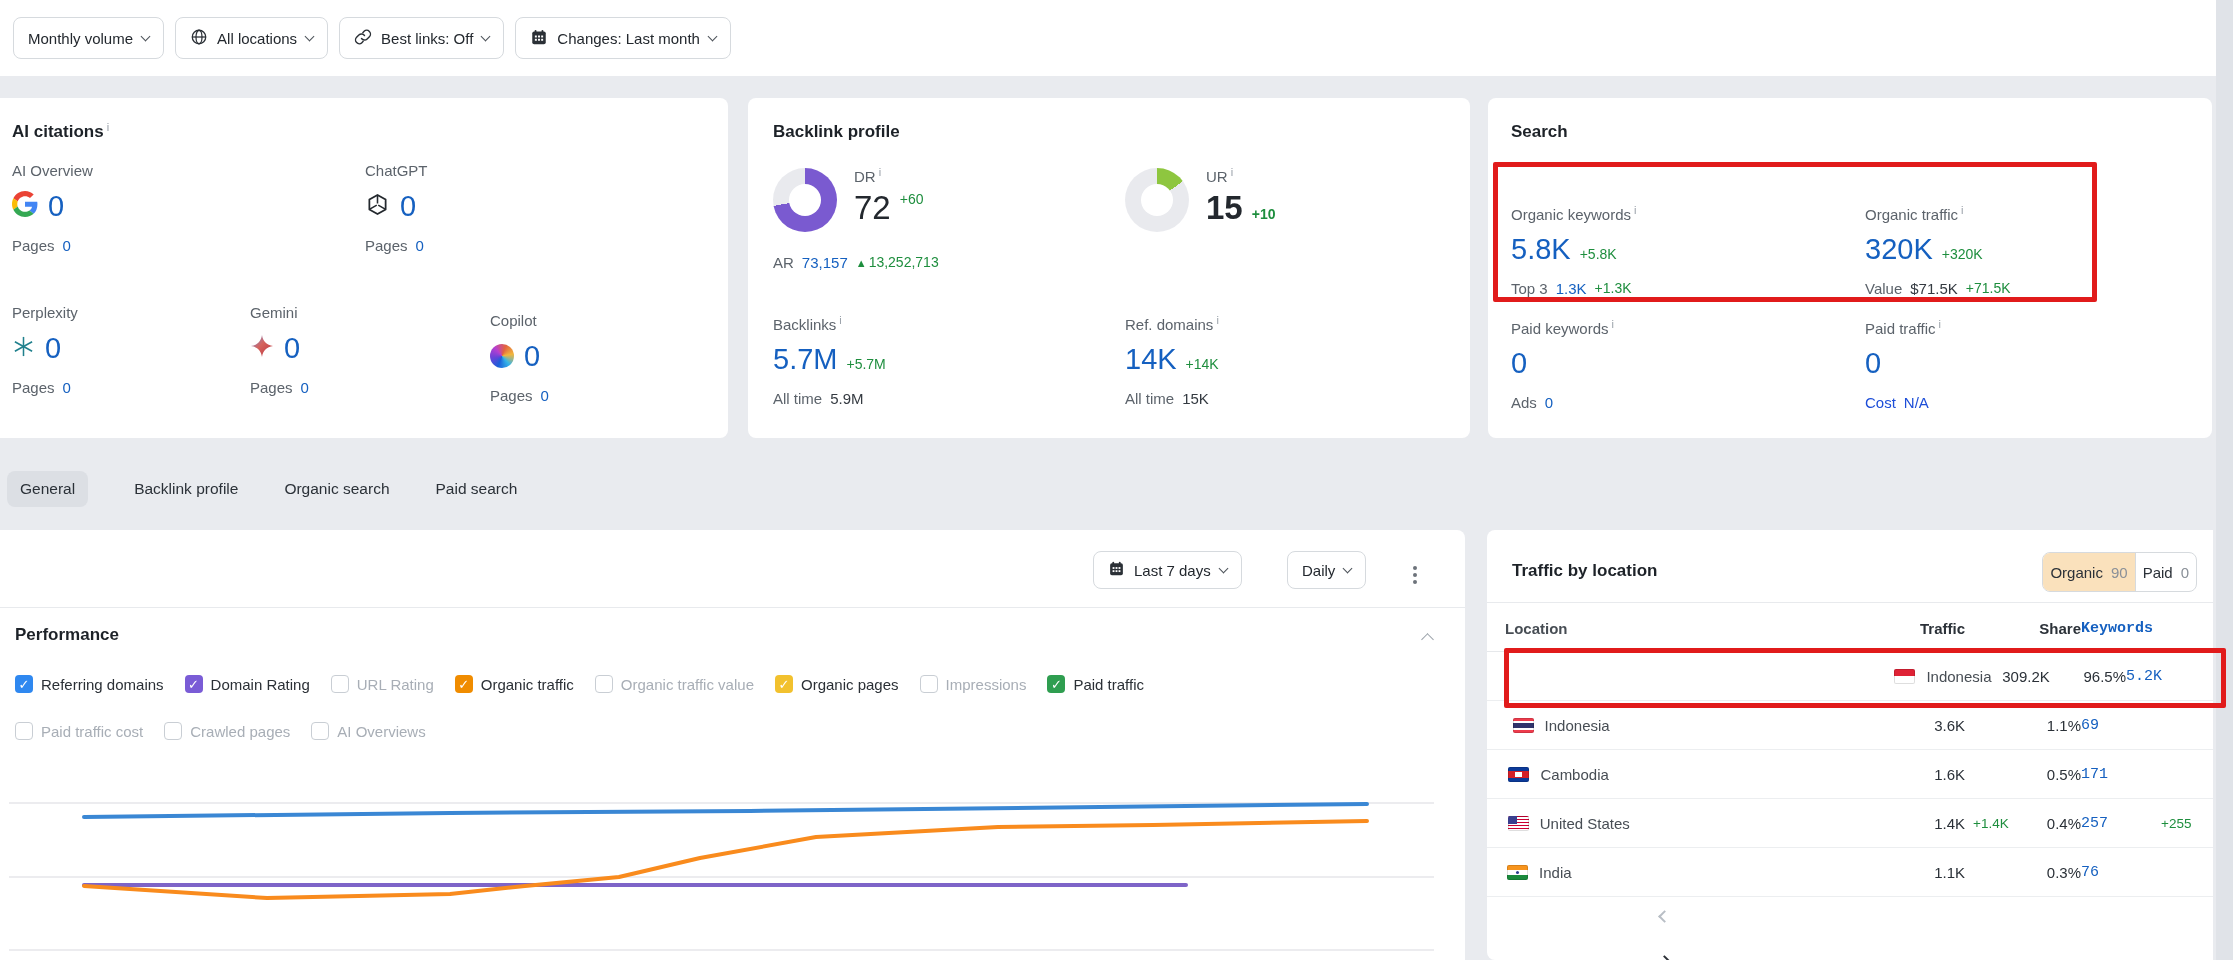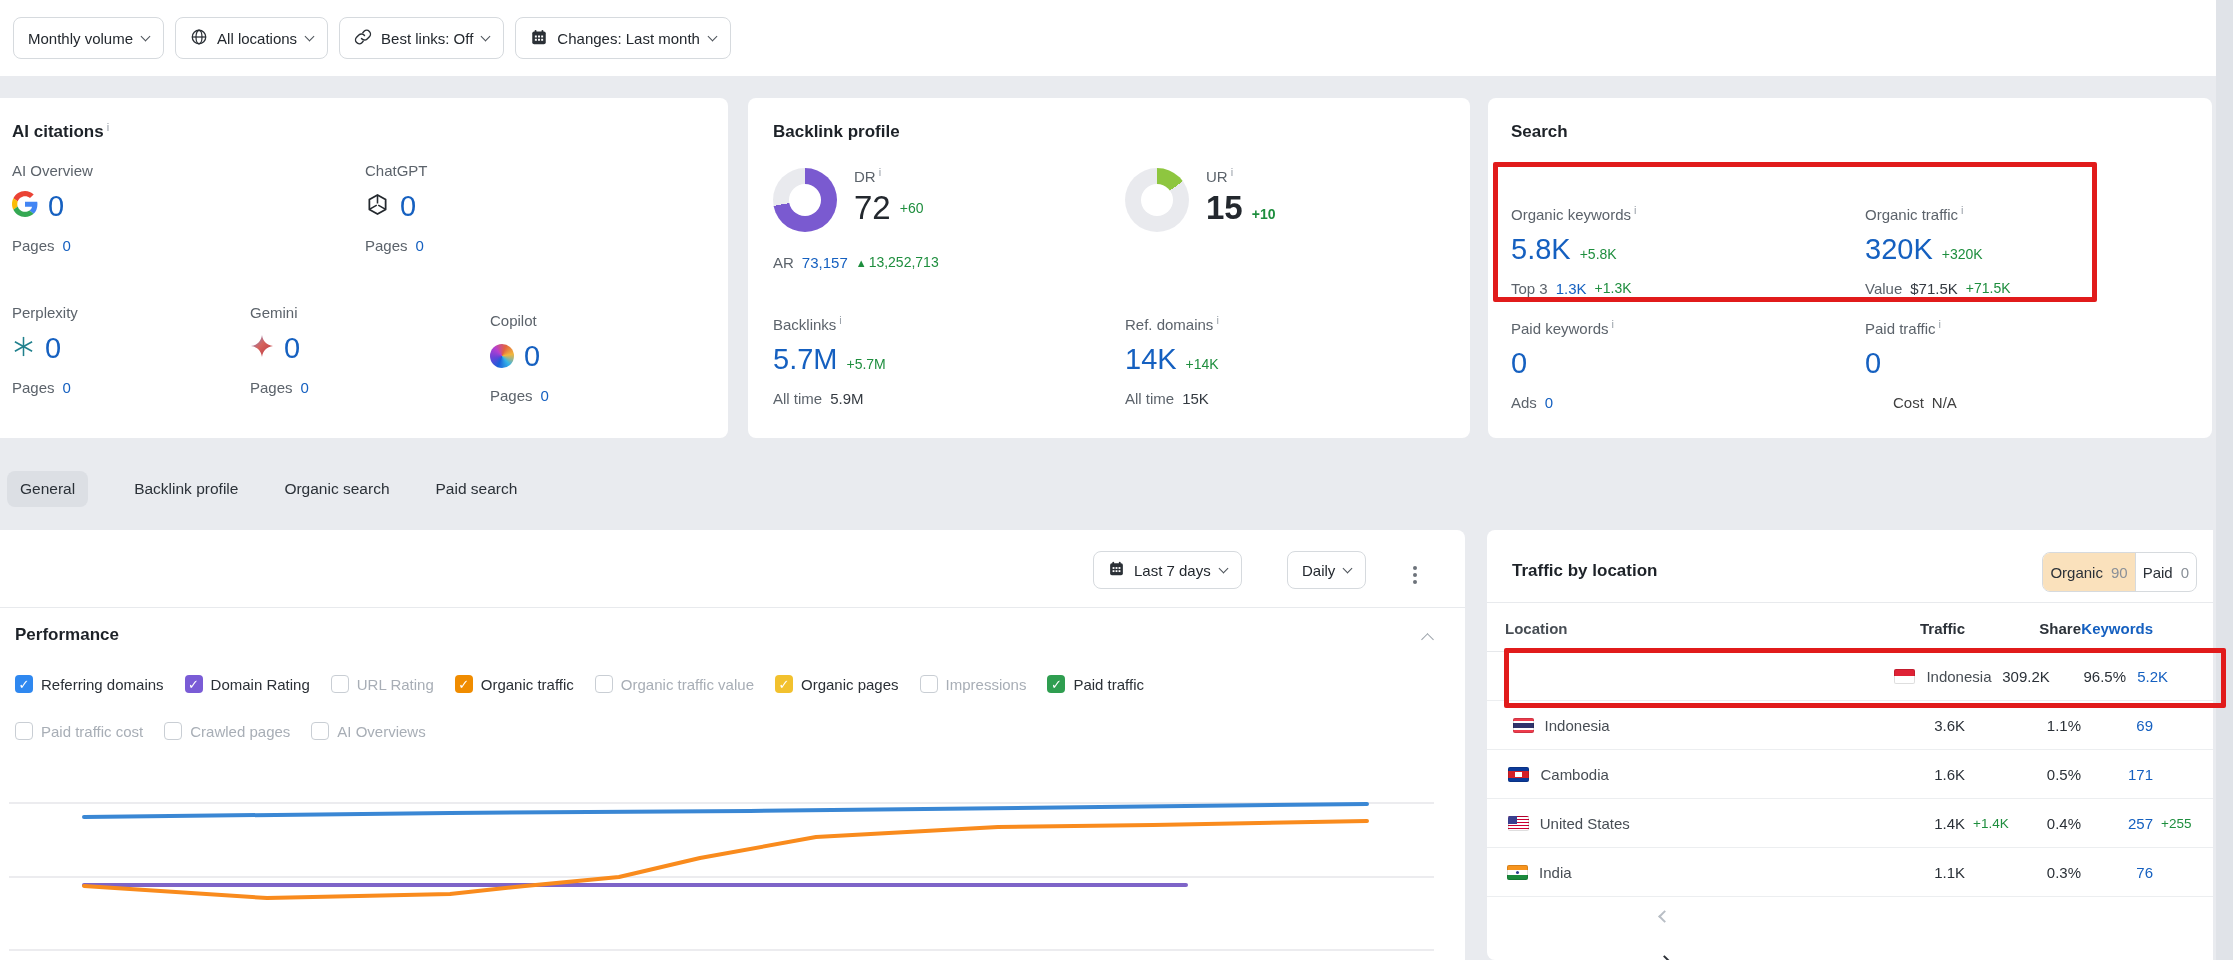--- a/index.html
+++ b/index.html
@@ -23,21 +23,21 @@
 
   
   .hdr { font-size: 17px; font-weight: 700; color: #1d2228; }
   .iinfo { font-size: 11px; color: #9aa1a9; margin-left: 3px; position: relative; top: -6px; font-weight: 400; }
   .mlabel { font-size: 15px; color: #5c636b; }
   .bigval { font-size: 29px; color: #1560c0; line-height: 1; }
   .delta { font-size: 14px; color: #1e8e3e; }
   .subline { font-size: 15px; color: #5c636b; display: flex; gap: 8px; align-items: flex-start; }
   .linkblue { color: #1560c0; }
   .valdark { color: #343a41; }
-  .muted { color: #404040; margin-left: 28px; }
+  .muted { color: #1d4ed8; }
   .tri { color: #1e8e3e; font-size: 11px; margin-right: 2px; }
 
   .ai-block { position: absolute; width: 230px; }
   .ai-block .mlabel { margin-bottom: 12px; }
   .ai-val { display: flex; align-items: center; gap: 10px; margin-bottom: 16px; height: 30px; }
   .m-block { position: absolute; width: 330px; }
   .m-block .mlabel { margin-bottom: 12px; }
   .m-val { display: flex; align-items: baseline; gap: 9px; margin-bottom: 16px; }
 
   .donut { width: 64px; height: 64px; border-radius: 50%; position: relative; flex: none; }
@@ -69,21 +69,21 @@
   .toggle-item + .toggle-item { border-left: 1px solid #d6dade; }
 
   .tl-head { display: flex; align-items: center; height: 46px; padding: 0 16px 0 18px; font-size: 15px; font-weight: 700; color: #1f242a; border-bottom: 1px solid #e6e8eb; }
   .tl-row { position: relative; height: 49px; display: flex; align-items: center; padding: 0 16px 0 18px; font-size: 15px; border-bottom: 1px solid #eceef0; cursor: pointer; }
   .tl-bar { position: absolute; left: 0; top: 0; bottom: 0; background: #fcefdc; }
   .tl-row > span, .tl-head > span { position: relative; }
   .c-loc { flex: 1; display: flex; align-items: center; gap: 11px; color: #474d54; }
   .c-traffic { width: 100px; text-align: right; color: #2b3138; }
   .c-tdelta { width: 52px; padding-left: 8px; color: #1e8e3e; font-size: 13.5px; }
   .c-share { width: 64px; text-align: right; color: #2b3138; }
-  .c-kw { width: 72px; text-align: right; color: #1560c0; }
+  .c-kw { width: 72px; text-align: left; color: #1560c0; font-family: Liberation Mono, monospace; }
   .c-kwdelta { width: 44px; padding-left: 8px; color: #1e8e3e; font-size: 13.5px; }
 
   .flag { width: 21px; height: 15px; border-radius: 2px; box-shadow: inset 0 0 0 1px rgba(0,0,0,.13); position: relative; overflow: hidden; flex: none; }
   .flag.id { background: linear-gradient(180deg,#df2235 0 50%,#fff 50%); }
   .flag.th { background: linear-gradient(180deg,#ee3b4c 0 17%,#fff 17% 33%,#30336b 33% 67%,#fff 67% 83%,#ee3b4c 83%); }
   .flag.kh { background: linear-gradient(180deg,#0b3a99 0 27%,#d42029 27% 73%,#0b3a99 73%); }
   .flag.kh::after { content: ""; position: absolute; left: 7px; top: 5px; width: 7px; height: 5px; background: #fff; }
   .flag.us { background: repeating-linear-gradient(180deg,#c03 0 1.5px,#fff 1.5px 3px); }
   .flag.us::after { content: ""; position: absolute; left: 0; top: 0; width: 9px; height: 8px; background: #3a3f8f; }
   .flag.in { background: linear-gradient(180deg,#f7941d 0 33%,#fff 33% 67%,#1a8a3c 67%); }
@@ -229,21 +229,21 @@
 </div>
 
 <div class="card" style="left:748px;top:98px;width:722px;height:340px;">
   <div class="abs hdr" style="left:25px;top:24px;">Backlink profile</div>
 
   <div class="abs" style="left:25px;top:70px;">
     <div class="donut-row">
       <div class="donut" style="background: conic-gradient(rgb(122, 90, 208) 0%, rgb(122, 90, 208) 72%, rgb(233, 234, 238) 72%, rgb(233, 234, 238) 100%);"></div>
       <div>
         <div class="mlabel"><span>DR</span><span class="iinfo">i</span></div>
-        <div style="display:flex;align-items:center;gap:9px;margin-top:6px;">
+        <div style="display:flex;align-items:flex-start;gap:9px;margin-top:6px;">
           <span class="donut-num">72</span>
           <span class="delta">+60</span>
         </div>
       </div>
     </div>
     <div class="subline" style="margin-top:22px;">
       <span>AR</span>
       <span class="linkblue">73,157</span>
       <span class="delta"><span class="tri">▲</span><span>13,252,713</span></span>
     </div>

